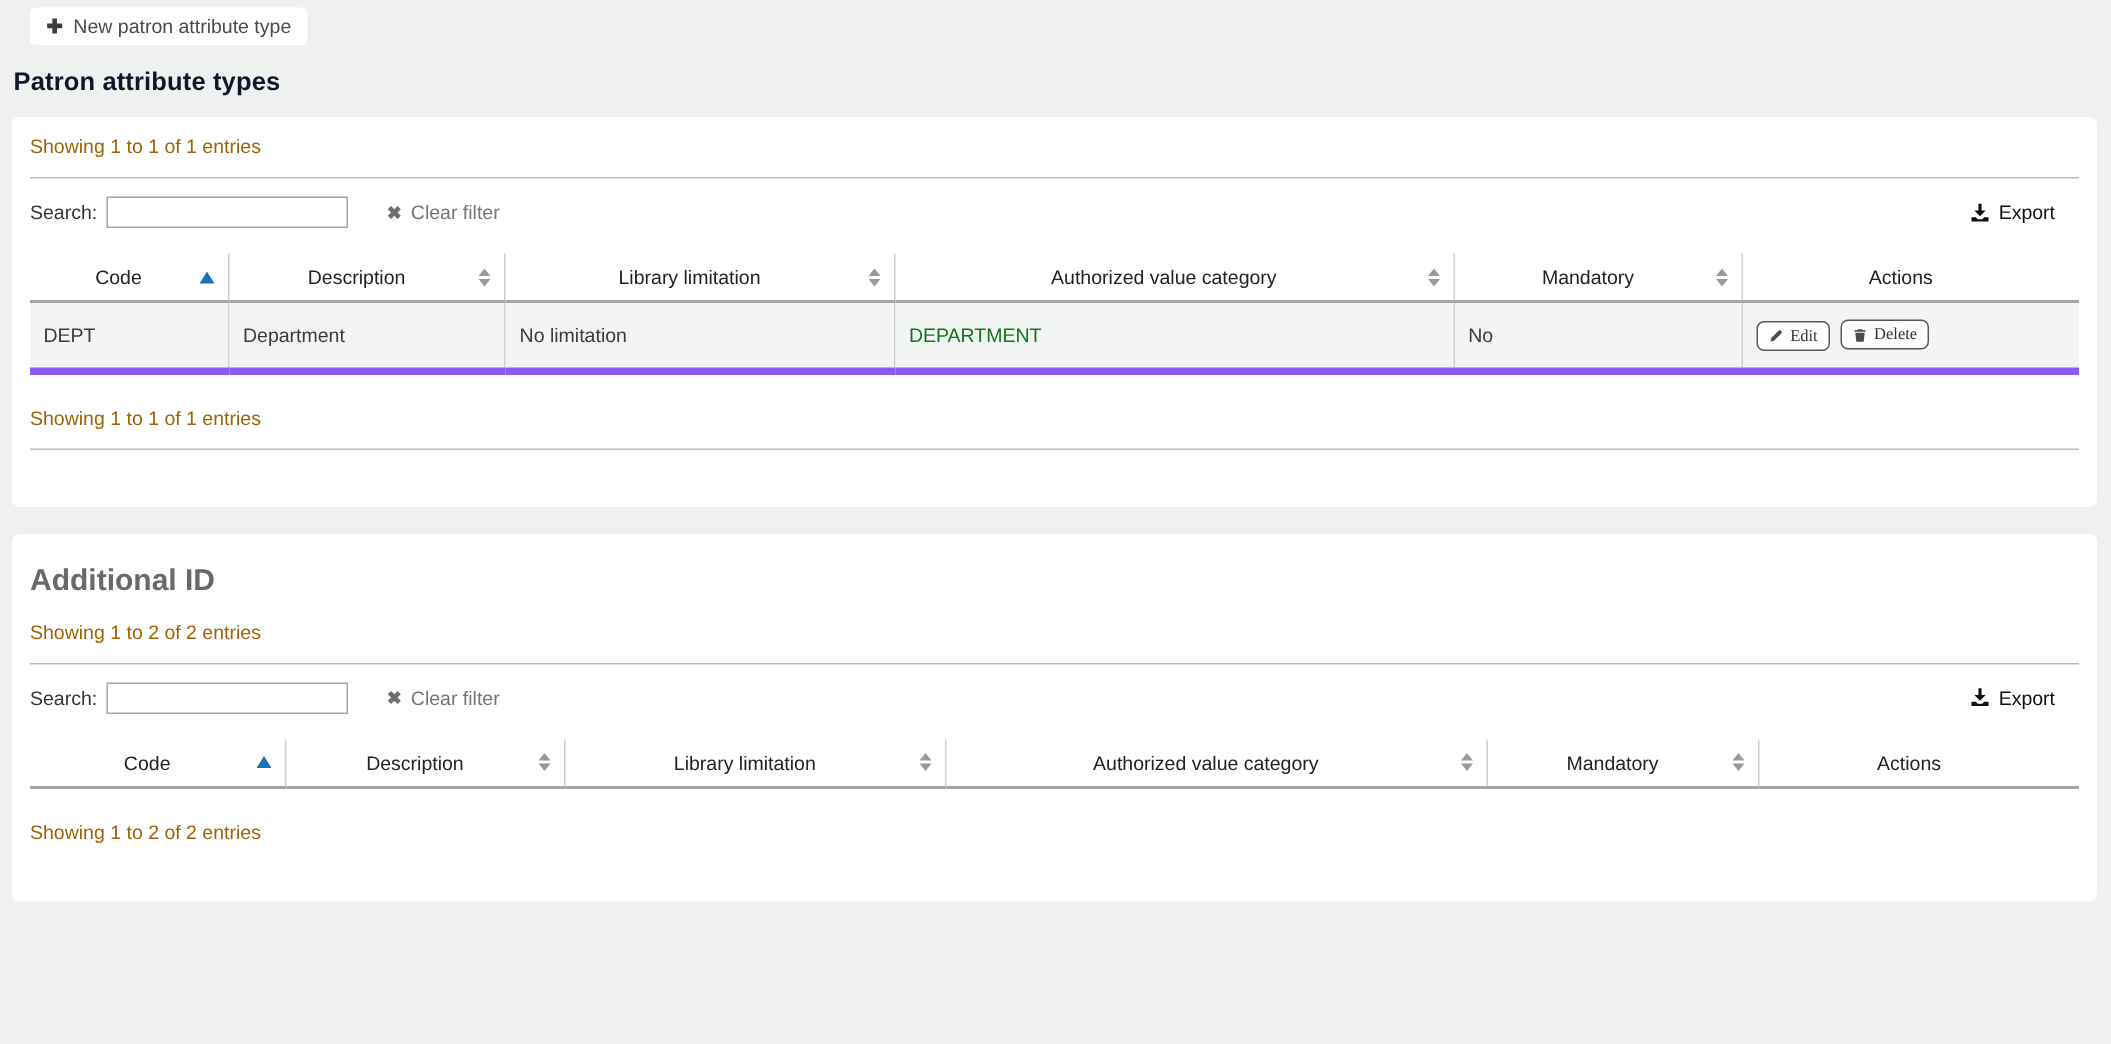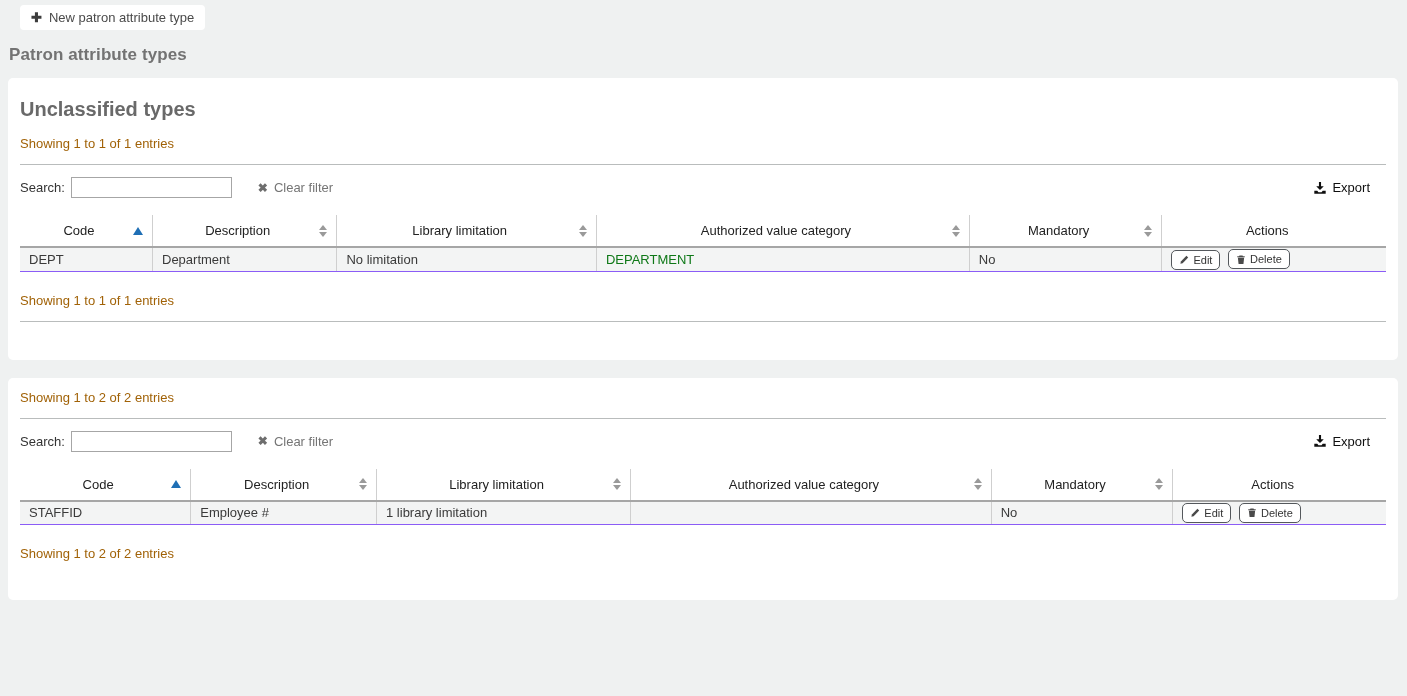--- a/index.html
+++ b/index.html
@@ -15,21 +15,21 @@
   .toolbar { padding:5px 0 0 20px; height:33px; }
   .new-btn {
     display:inline-flex; align-items:center; gap:7px;
     background:#ffffff; border:none; border-radius:4px;
     padding:5px 11px; font-size:13px; color:#4a4a4a; cursor:pointer;
     font-family:"Liberation Sans", sans-serif;
   }
   .plus-glyph { color:#3c3c3c; font-size:13px; font-weight:bold; line-height:1; }
 
   .page-title {
-    font-size:17px; font-weight:bold; color:#737373;
+    font-size:17px; font-weight:bold; color:#0f172a;
     margin:12px 0 13px 9px; letter-spacing:0.1px;
   }
 
   
   .panel {
     background:#ffffff; border-radius:5px;
     margin:0 9px 18px 8px; padding:12px 12px 26px 12px;
   }
   .panel h2 { font-size:20px; font-weight:bold; color:#696969; margin:8px 0 15px 0; }
   .showing { font-size:13px; color:#a16207; margin:0 0 13px 0; }
@@ -52,21 +52,21 @@
     color:#0f0f0f; cursor:pointer; text-decoration:none; font-size:13px;justify-content:center;
   }
 
   
   table { width:100%; border-collapse:collapse; font-size:13px; table-layout:fixed; }
   th {
     position:relative; font-weight:normal; color:#222; text-align:center;
     padding:8px 22px 8px 8px; border-bottom:2px solid #a6a6a6; cursor:pointer;
   }
   th + th, td + td { border-left:1px solid #cfcfcf; }
-  td { padding:1px 9px; border-bottom:1px solid #8b5cf6; color:#3a3a3a;
+  td { padding:11px 9px; border-bottom:5px solid #8b5cf6; color:#3a3a3a;
        overflow:hidden; white-space:nowrap; }
   tr.striped td { background:#f3f4f4; }
 
   .t1 .c-code{width:9.7%} .t1 .c-desc{width:13.5%} .t1 .c-lib{width:19%}
   .t1 .c-auth{width:27.3%} .t1 .c-mand{width:14.1%} .t1 .c-act{width:16.4%}
   .t2 .c-code{width:12.5%} .t2 .c-desc{width:13.6%} .t2 .c-lib{width:18.6%}
   .t2 .c-auth{width:26.4%} .t2 .c-mand{width:13.3%} .t2 .c-act{width:15.6%}
 
   .sort-pos { position:absolute; right:9px; top:50%; transform:translateY(-50%); }
   .sort-asc { width:0; height:0; border-left:5px solid transparent;
@@ -76,38 +76,37 @@
                  border-left:4px solid transparent; border-right:4px solid transparent; }
   .sort-both .up   { border-bottom:5px solid #9a9a9a; }
   .sort-both .down { border-top:5px solid #9a9a9a; }
 
   .av-link { color:#0e7817; text-decoration:none; cursor:pointer; }
 
   .sm-btn {
     display:inline-flex; align-items:center; gap:4px;
     background:#fff; border:1px solid #54585c; border-radius:5px;
     padding:3px 7px; font-size:11px; color:#333; cursor:pointer; margin-right:4px;
-    font-family:Liberation Sans, sans-serif;
+    font-family:Liberation Serif, serif;
   }
   .icon-svg { display:inline-block; vertical-align:middle; }
 </style>
 </head>
 <body>
 
 <div class="toolbar">
   <button class="new-btn">
     <span class="plus-glyph">✚</span>
     <span>New patron attribute type</span>
   </button>
 </div>
 
 <h1 class="page-title">Patron attribute types</h1>
 
 <div class="panel">
-  <h2>Unclassified types</h2>
   <div class="showing">Showing 1 to 1 of 1 entries</div>
   <hr>
 
   <div class="filter-row">
     <label>Search:</label>
     <input class="search-input" type="text" value="" style="">
     <a class="clear-filter">
       <span class="x-glyph">✖</span>
       <span>Clear filter</span>
     </a>
@@ -193,20 +192,21 @@
         </td>
       </tr>
     </tbody>
   </table>
 
   <div class="showing" style="margin-top:21px;">Showing 1 to 1 of 1 entries</div>
   <hr>
 </div>
 
 <div class="panel">
+  <h2>Additional ID</h2>
   <div class="showing">Showing 1 to 2 of 2 entries</div>
   <hr>
 
   <div class="filter-row">
     <label>Search:</label>
     <input class="search-input" type="text" value="" style="">
     <a class="clear-filter">
       <span class="x-glyph">✖</span>
       <span>Clear filter</span>
     </a>
@@ -261,39 +261,18 @@
               <i class="up"></i>
               <i class="down"></i>
             </span>
         </th>
         <th>
           <span>Actions</span>
         </th>
       </tr>
     </thead>
     <tbody>
-      <tr class="striped">
-        <td>STAFFID</td>
-        <td>Employee #</td>
-        <td>1 library limitation</td>
-        <td></td>
-        <td>No</td>
-        <td>
-          <button class="sm-btn">
-            <svg class="icon-svg" width="10" height="10" viewBox="0 0 16 16">
-              <path d="M11.9 1.3l2.8 2.8-8.9 8.9-3.6.8.8-3.6z" fill="#4a4a4a"></path>
-            </svg>
-            <span>Edit</span>
-          </button>
-          <button class="sm-btn">
-            <svg class="icon-svg" width="10" height="11" viewBox="0 0 16 16">
-              <path fill="#4a4a4a" d="M5.5 1.5h5l.6 1.2H14V4.2H2V2.7h2.9zM3 5.2h10L11.9 15H4.1z"></path>
-            </svg>
-            <span>Delete</span>
-          </button>
-        </td>
-      </tr>
     </tbody>
   </table>
 
   <div class="showing" style="margin-top:21px;">Showing 1 to 2 of 2 entries</div>
 
 </div>
 
 </body></html>

